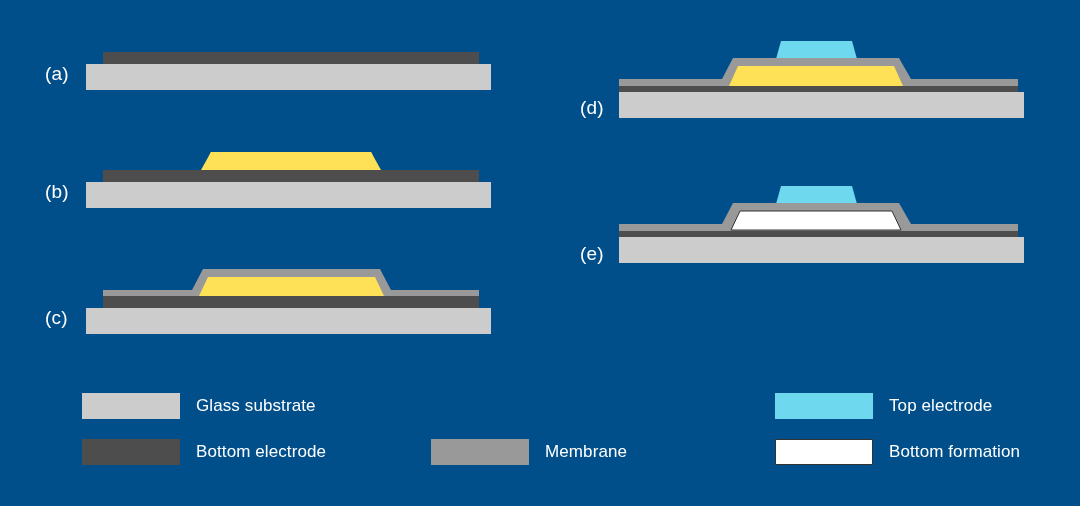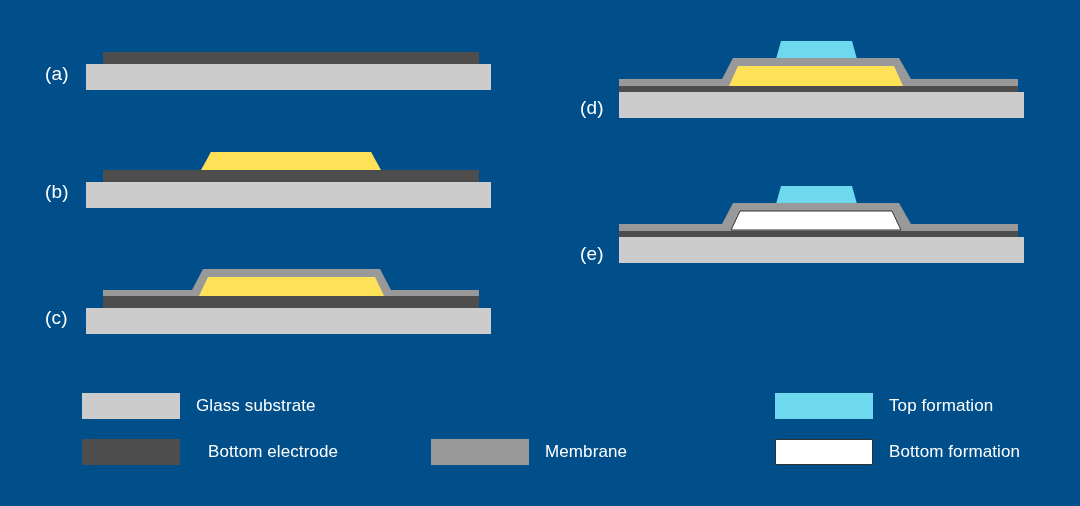--- a/index.html
+++ b/index.html
@@ -133,34 +133,34 @@
   <div class="panel-label" style="left:580px; top:97px;">(d)</div>
   <div class="panel-label" style="left:580px; top:243px;">(e)</div>
 
   <div class="legend">
 
     <div class="legend-item" style="left:82px; top:393px;">
       <div class="legend-swatch" style="background:#cccccc;"></div>
       <div class="legend-text">Glass substrate</div>
     </div>
 
-    <div class="legend-item" style="left:82px; top:439px;gap:12px;">
+    <div class="legend-item" style="left:82px; top:439px;">
       <div class="legend-swatch" style="background:#4d4d4d;"></div>
       <div class="legend-text">Bottom electrode</div>
     </div>
 
 
     <div class="legend-item" style="left:431px; top:439px;">
       <div class="legend-swatch" style="background:#999999;"></div>
       <div class="legend-text">Membrane</div>
     </div>
 
     <div class="legend-item" style="left:775px; top:393px;">
       <div class="legend-swatch" style="background:#6ed8ef;"></div>
-      <div class="legend-text">Top formation</div>
+      <div class="legend-text">Top electrode</div>
     </div>
 
     <div class="legend-item" style="left:775px; top:439px;">
       <div class="legend-swatch" style="background:#ffffff; border:1px solid #333333;"></div>
       <div class="legend-text">Bottom formation</div>
     </div>
 
   </div>
 
 </div>

